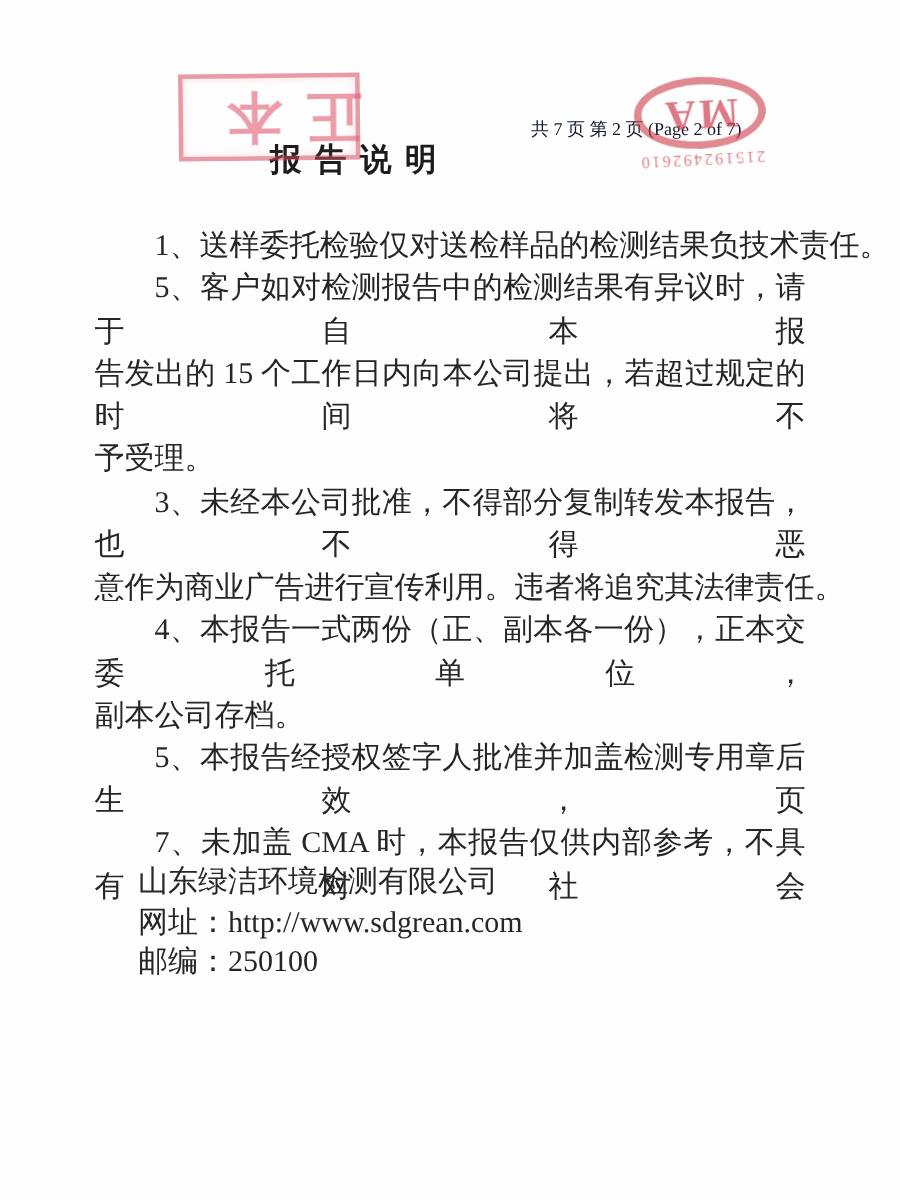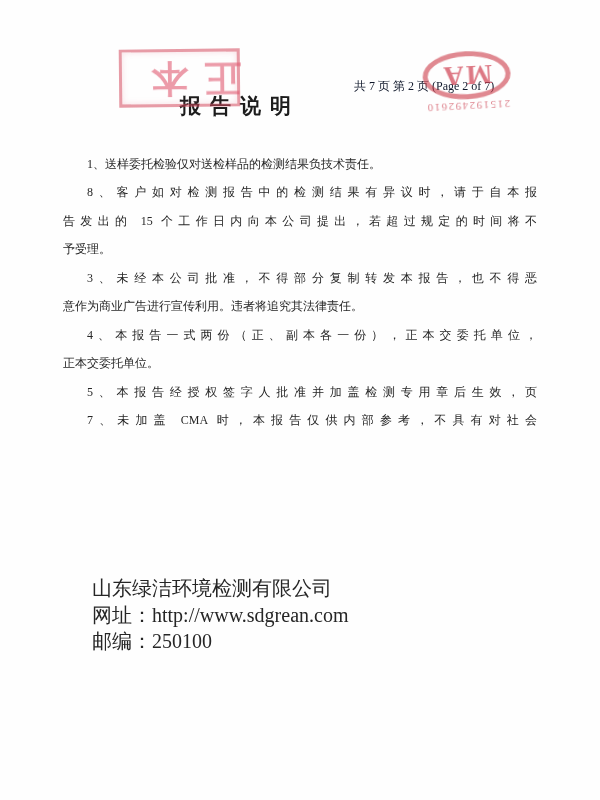--- a/index.html
+++ b/index.html
@@ -59,21 +59,21 @@
     position:absolute;left:0px;top:53px;width:100px;
     transform:rotate(180deg);
     font-size:11px;letter-spacing:1.5px;
     color:rgba(216,110,122,.85);
     text-align:center;white-space:nowrap;
     filter:blur(.3px);
   }
   
   .notes{
     position:absolute;left:63px;top:150px;width:474px;
-    font-size:12px;line-height:28.45px;z-index:1;
+    font-size:20px;line-height:28.45px;z-index:1;
   }
   .line{white-space:nowrap;}
   .line.ind{text-indent:2em;}
   .line.j{
     white-space:normal;
     text-align:justify;text-align-last:justify;
   }
   
   .footer{
     position:absolute;left:92px;top:575px;width:460px;
@@ -95,27 +95,27 @@
 
   <div class="stamp-oval">
     <div class="ring">
       <span class="letters">MA</span>
     </div>
     <div class="serial">215192492610</div>
   </div>
 
   <div class="notes">
     <div class="line ind">1、送样委托检验仅对送检样品的检测结果负技术责任。</div>
-    <div class="line ind j">8、客户如对检测报告中的检测结果有异议时，请于自本报</div>
+    <div class="line ind j">5、客户如对检测报告中的检测结果有异议时，请于自本报</div>
     <div class="line j">告发出的 15 个工作日内向本公司提出，若超过规定的时间将不</div>
     <div class="line">予受理。</div>
     <div class="line ind j">3、未经本公司批准，不得部分复制转发本报告，也不得恶</div>
     <div class="line">意作为商业广告进行宣传利用。违者将追究其法律责任。</div>
     <div class="line ind j">4、本报告一式两份（正、副本各一份），正本交委托单位，</div>
-    <div class="line">正本交委托单位。</div>
+    <div class="line">副本公司存档。</div>
     <div class="line ind j">5、本报告经授权签字人批准并加盖检测专用章后生效，页</div>
     <div class="line ind j">7、未加盖 CMA 时，本报告仅供内部参考，不具有对社会</div>
   </div>
 
   <div class="footer">
     <div class="line">山东绿洁环境检测有限公司</div>
     <div class="line">网址：http://www.sdgrean.com</div>
     <div class="line">邮编：250100</div>
   </div>
 

